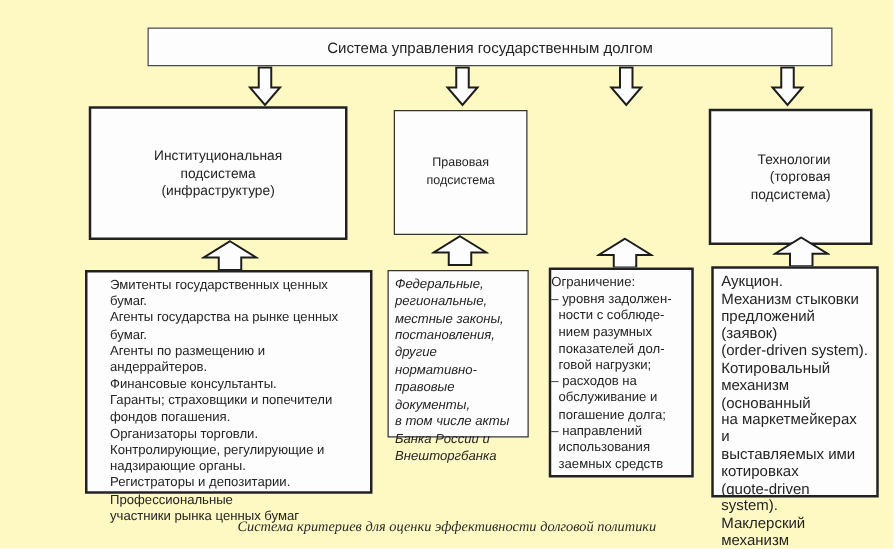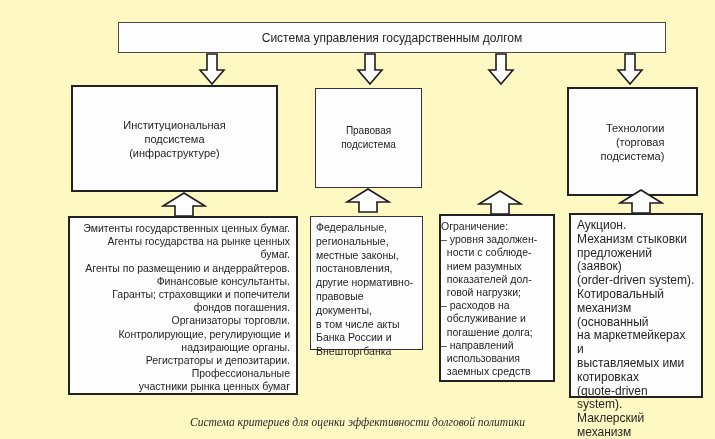--- a/index.html
+++ b/index.html
@@ -17,22 +17,22 @@
     white-space:pre-wrap;text-align:left;
   }
   .top-box{
     left:118px;top:22px;width:548px;height:31px;
     border:1px solid #4a4a4a;font-size:12px;
   }
   .b1{left:71px;top:85px;width:207px;height:107px;border:2px solid #222;font-size:11px;line-height:14px;}
   .b2{left:315px;top:88px;width:107px;height:100px;border:1px solid #333;font-size:10px;line-height:14px;}
   .b3{left:439px;top:87px;width:115px;height:111px;border:2px solid #222;font-size:10.5px;line-height:13px;}
   .b4{left:567px;top:87px;width:131px;height:109px;border:2px solid #222;font-size:11px;line-height:14px;text-align:right;}
-  .c1{left:68px;top:216px;width:230px;height:179px;border:2px solid #222;font-size:10.5px;line-height:13.2px;padding:4px 6px;text-align:right;}
-  .c2{left:310px;top:216px;width:113px;height:134px;border:1px solid #333;font-size:10.5px;line-height:13.8px;padding:4px 5px;}
+  .c1{left:68px;top:216px;width:230px;height:179px;border:2px solid #222;font-size:10.5px;line-height:13.2px;padding:4px 18px;}
+  .c2{left:310px;top:216px;width:113px;height:134px;border:1px solid #333;font-size:10.5px;line-height:13.8px;padding:4px 5px;font-style:italic;}
   .c3{left:439px;top:214px;width:116px;height:168px;border:2px solid #222;font-size:10.5px;line-height:13.2px;padding:4px 0;}
   .c4{left:569px;top:213px;width:134px;height:185px;border:2px solid #222;font-size:12px;line-height:13.8px;padding:4px 6px;}
   .arrow{position:absolute;}
   .caption{
     position:absolute;left:0;top:416px;width:715px;text-align:center;
     font-style:italic;font-size:11.5px;color:#2a2a2a;font-family:Liberation Serif, serif;
   }
   svg polygon{fill:#fdfdfd;stroke:#1d1d1d;stroke-width:1.6;}
 </style>
 </head>

